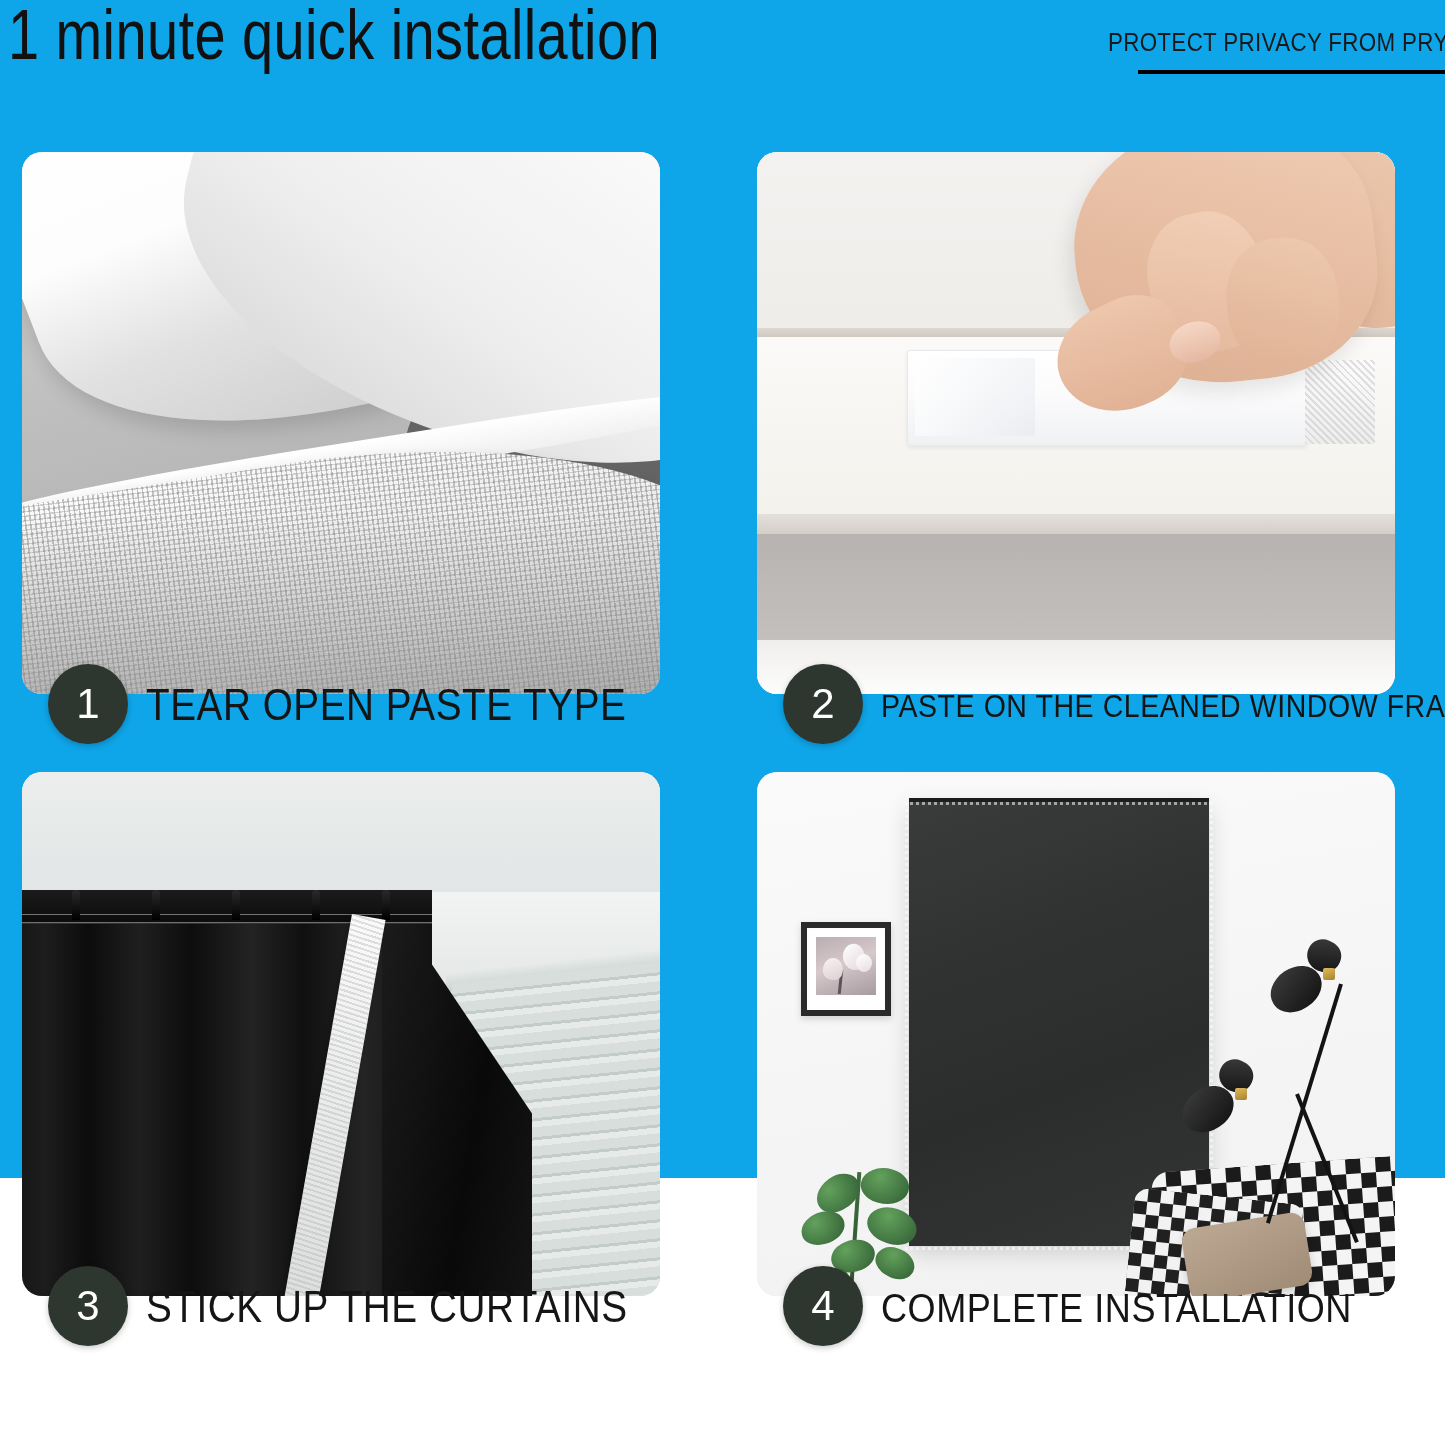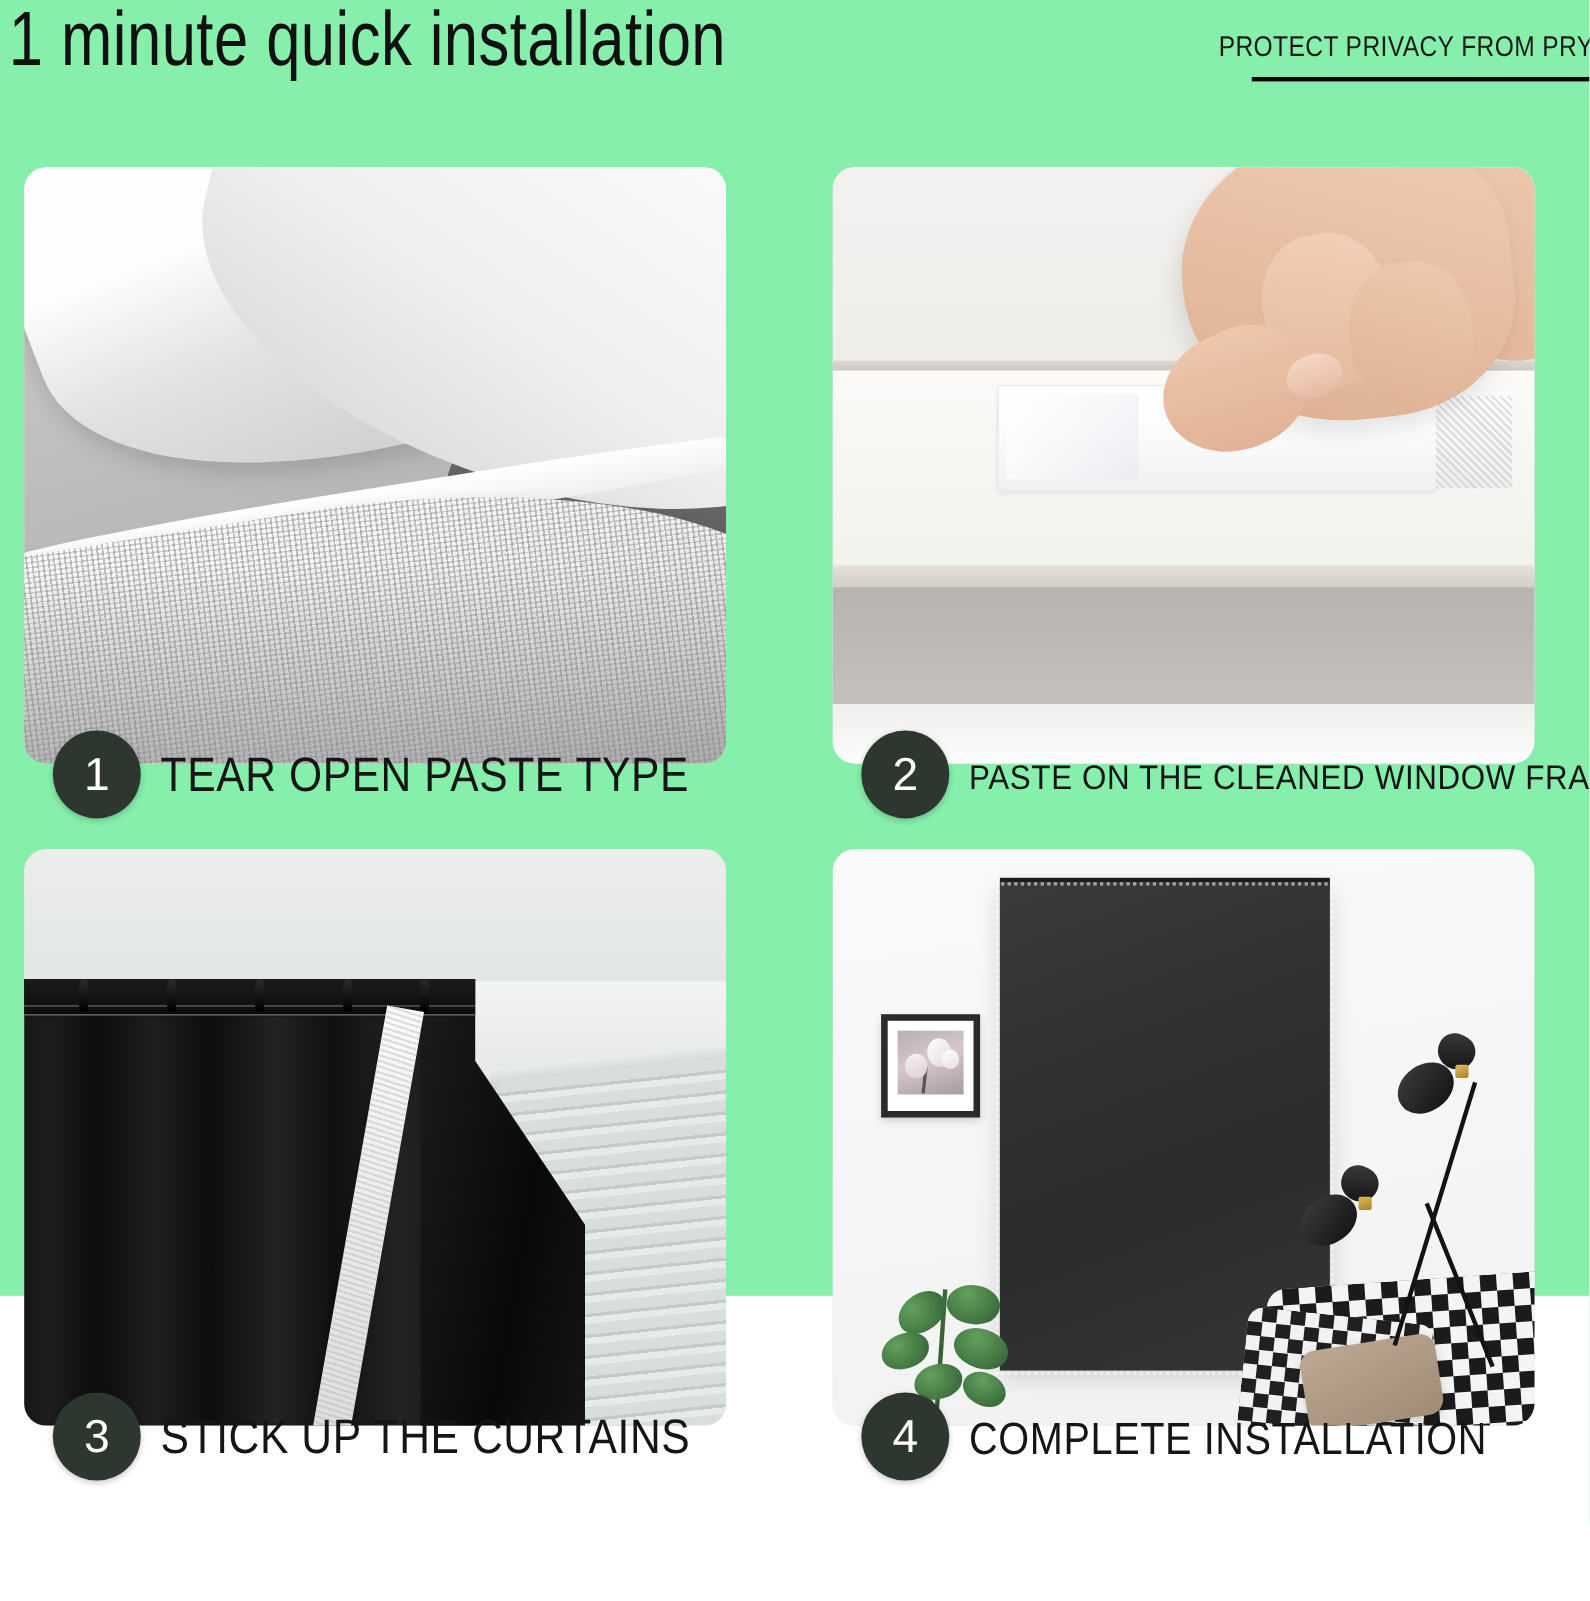--- a/index.html
+++ b/index.html
@@ -2,21 +2,21 @@
 <html><head>
 <meta charset="utf-8">
 <style>
   * { margin:0; padding:0; box-sizing:border-box; }
   html, body {
     width:1445px; height:1455px;
     background:#ffffff;
     font-family:"Liberation Sans", sans-serif;
     overflow:hidden;
   }
-  #page { position:relative; width:1445px; height:1178px; background:#86efac;text-decoration:underline; }
+  #page { position:relative; width:1445px; height:1178px; background:#0ea5e9;text-decoration:underline; }
 
   
   .header { position:absolute; left:0; top:0; width:1445px; height:140px; }
   .title {
     position:absolute; left:8px; top:-4px;
     font-family:"Liberation Sans", sans-serif;
     font-size:70px; line-height:78px; font-weight:400;
     color:#111; letter-spacing:0.5px;
     transform:scaleX(0.80); transform-origin:left top;
     white-space:nowrap;

